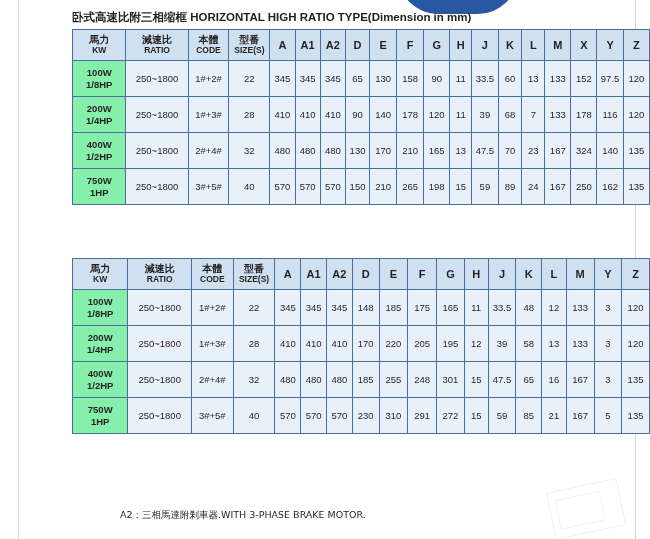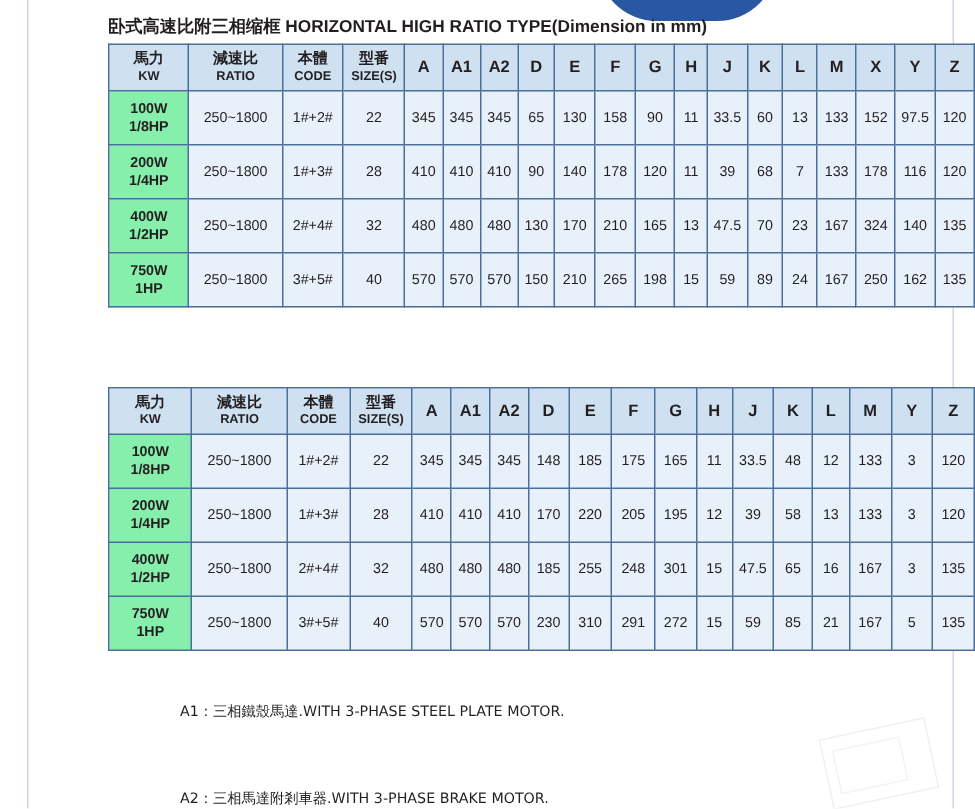--- a/index.html
+++ b/index.html
@@ -461,19 +461,18 @@
           <td>21</td>
           <td>167</td>
           <td>5</td>
           <td>135</td>
         </tr>
       </tbody>
     </table>
   </div>
 
   <div class="notes" style="top:466px;">
-    <div class="cn" style="margin-left:34px;">A1：三相鐵殼馬達.WITH 3-PHASE STEEL PLATE MOTOR.</div>
     <div class="cn" style="margin-left:34px;margin-top:40px;">A2：三相馬達附剎車器.WITH 3-PHASE BRAKE  MOTOR.</div>
   </div>
 
   <div class="watermark"></div>
 
 </div>
 
 </body></html>

